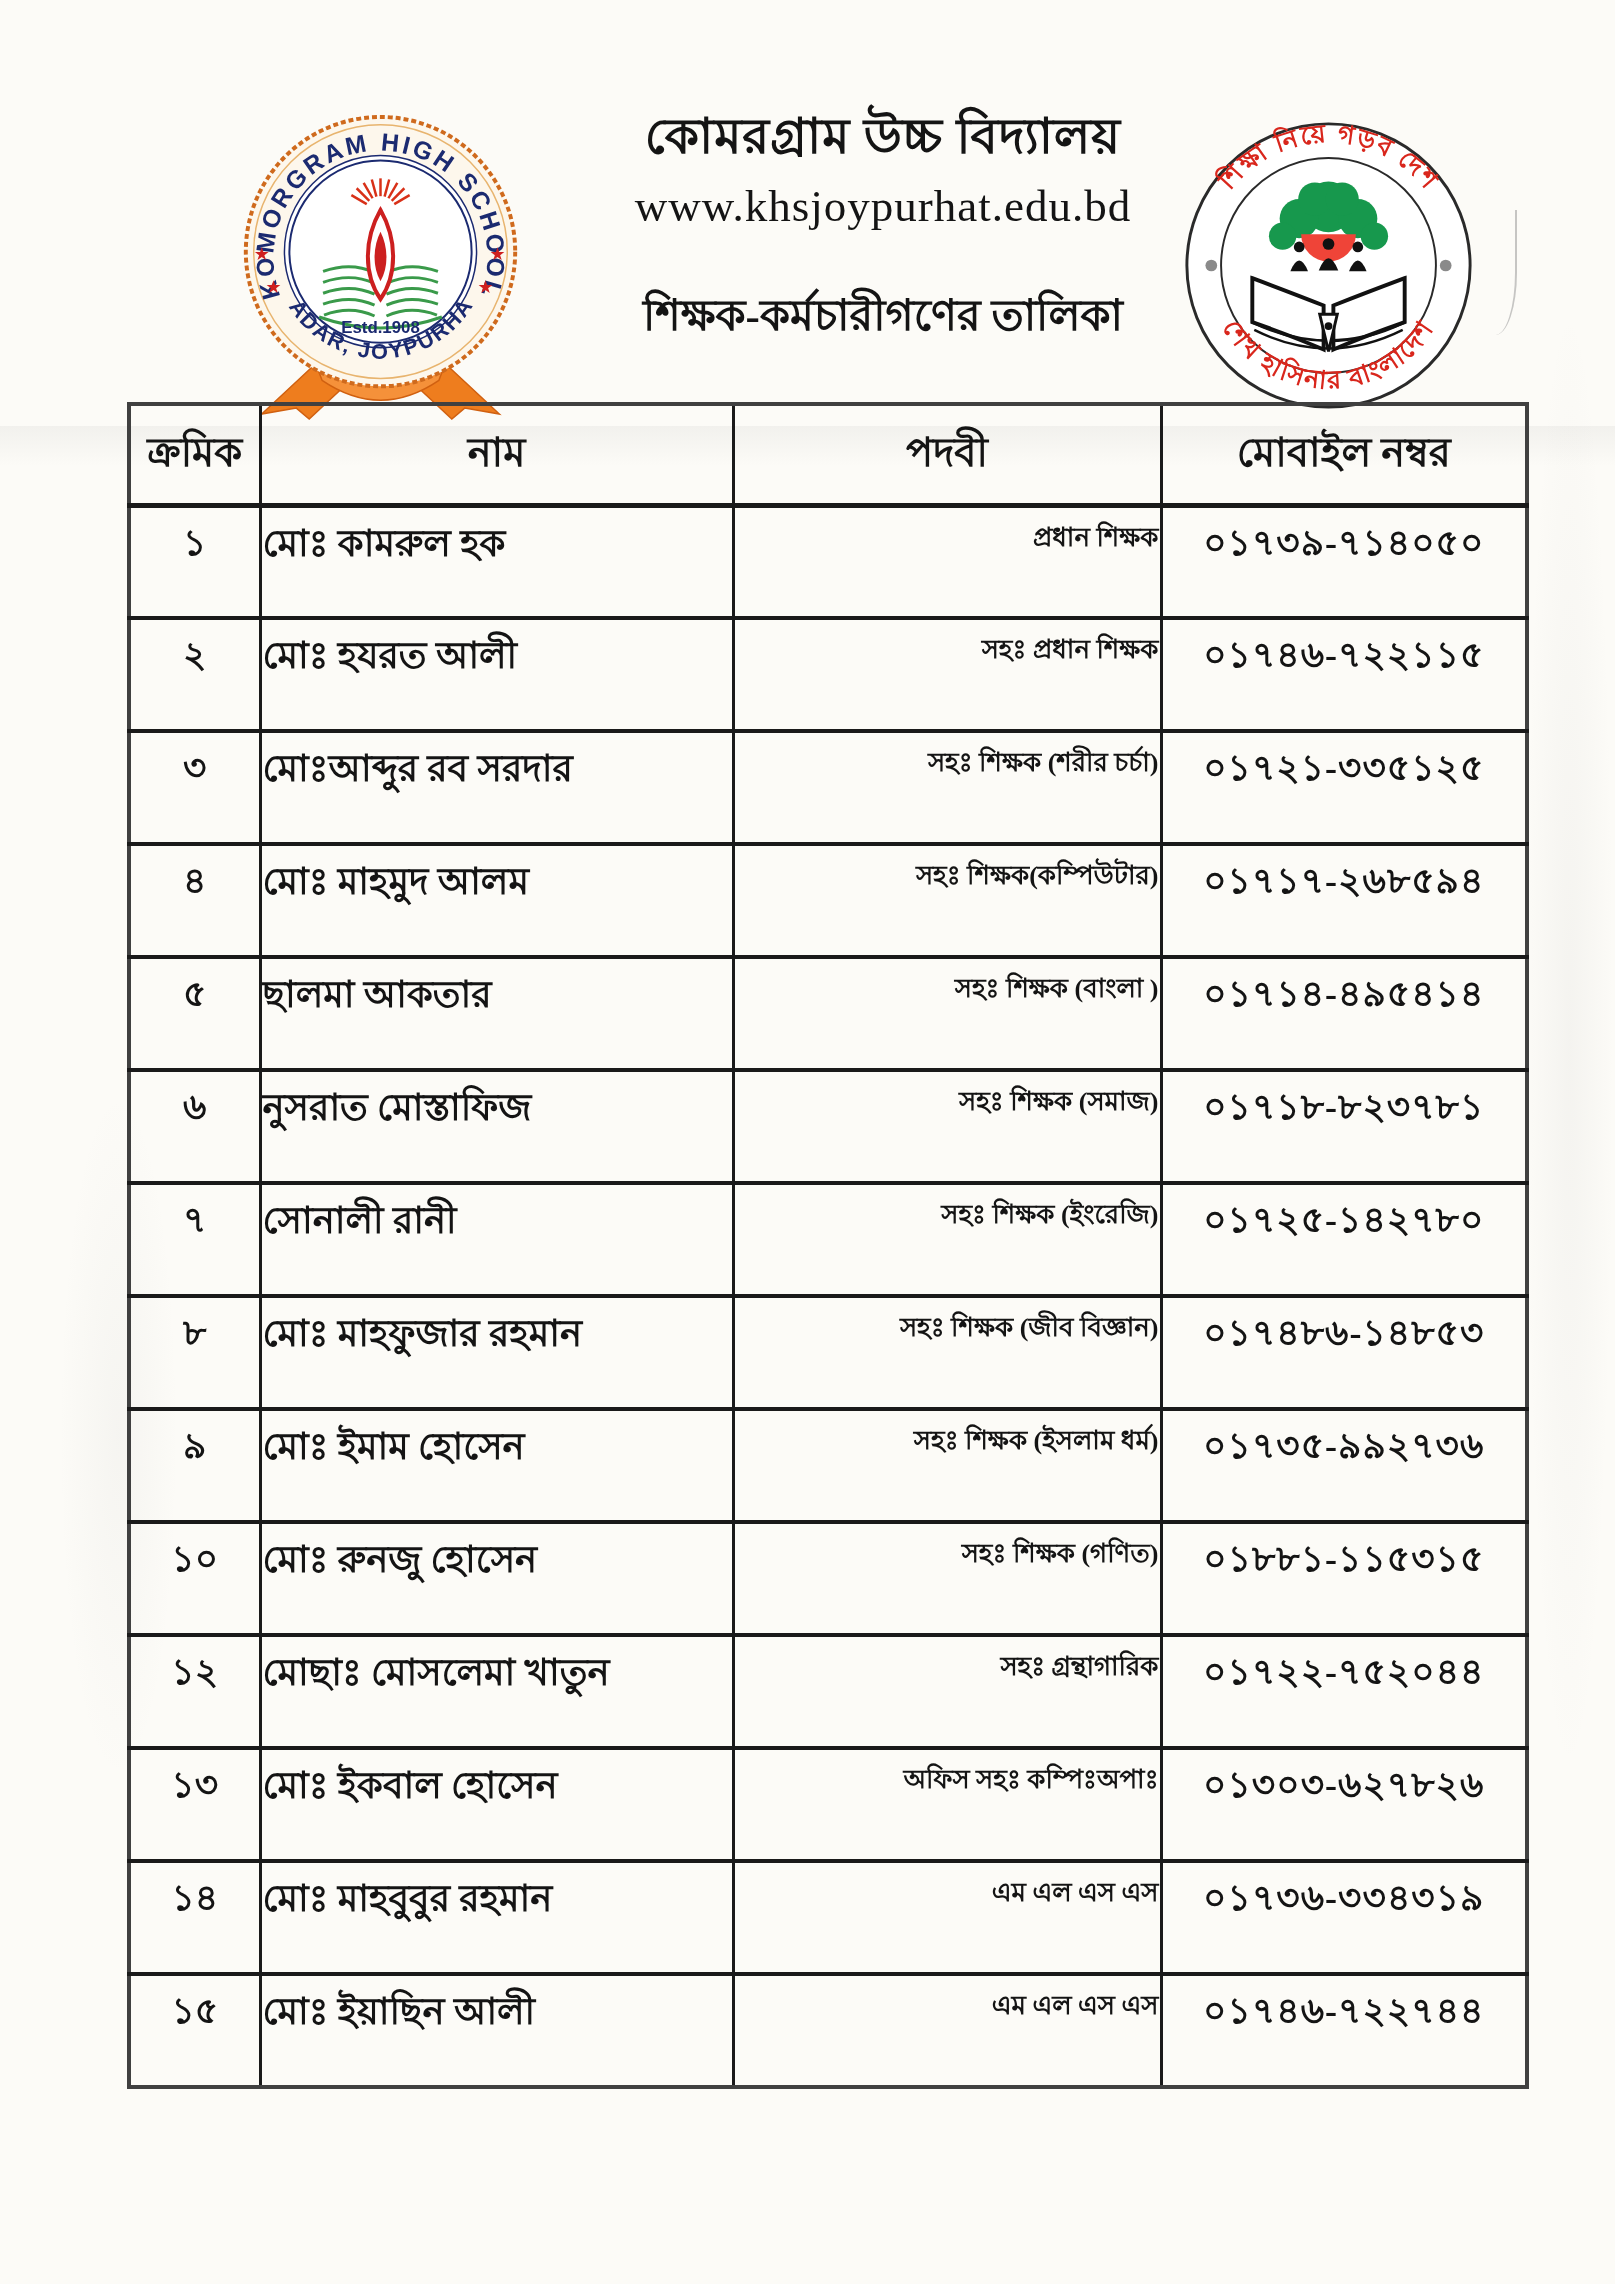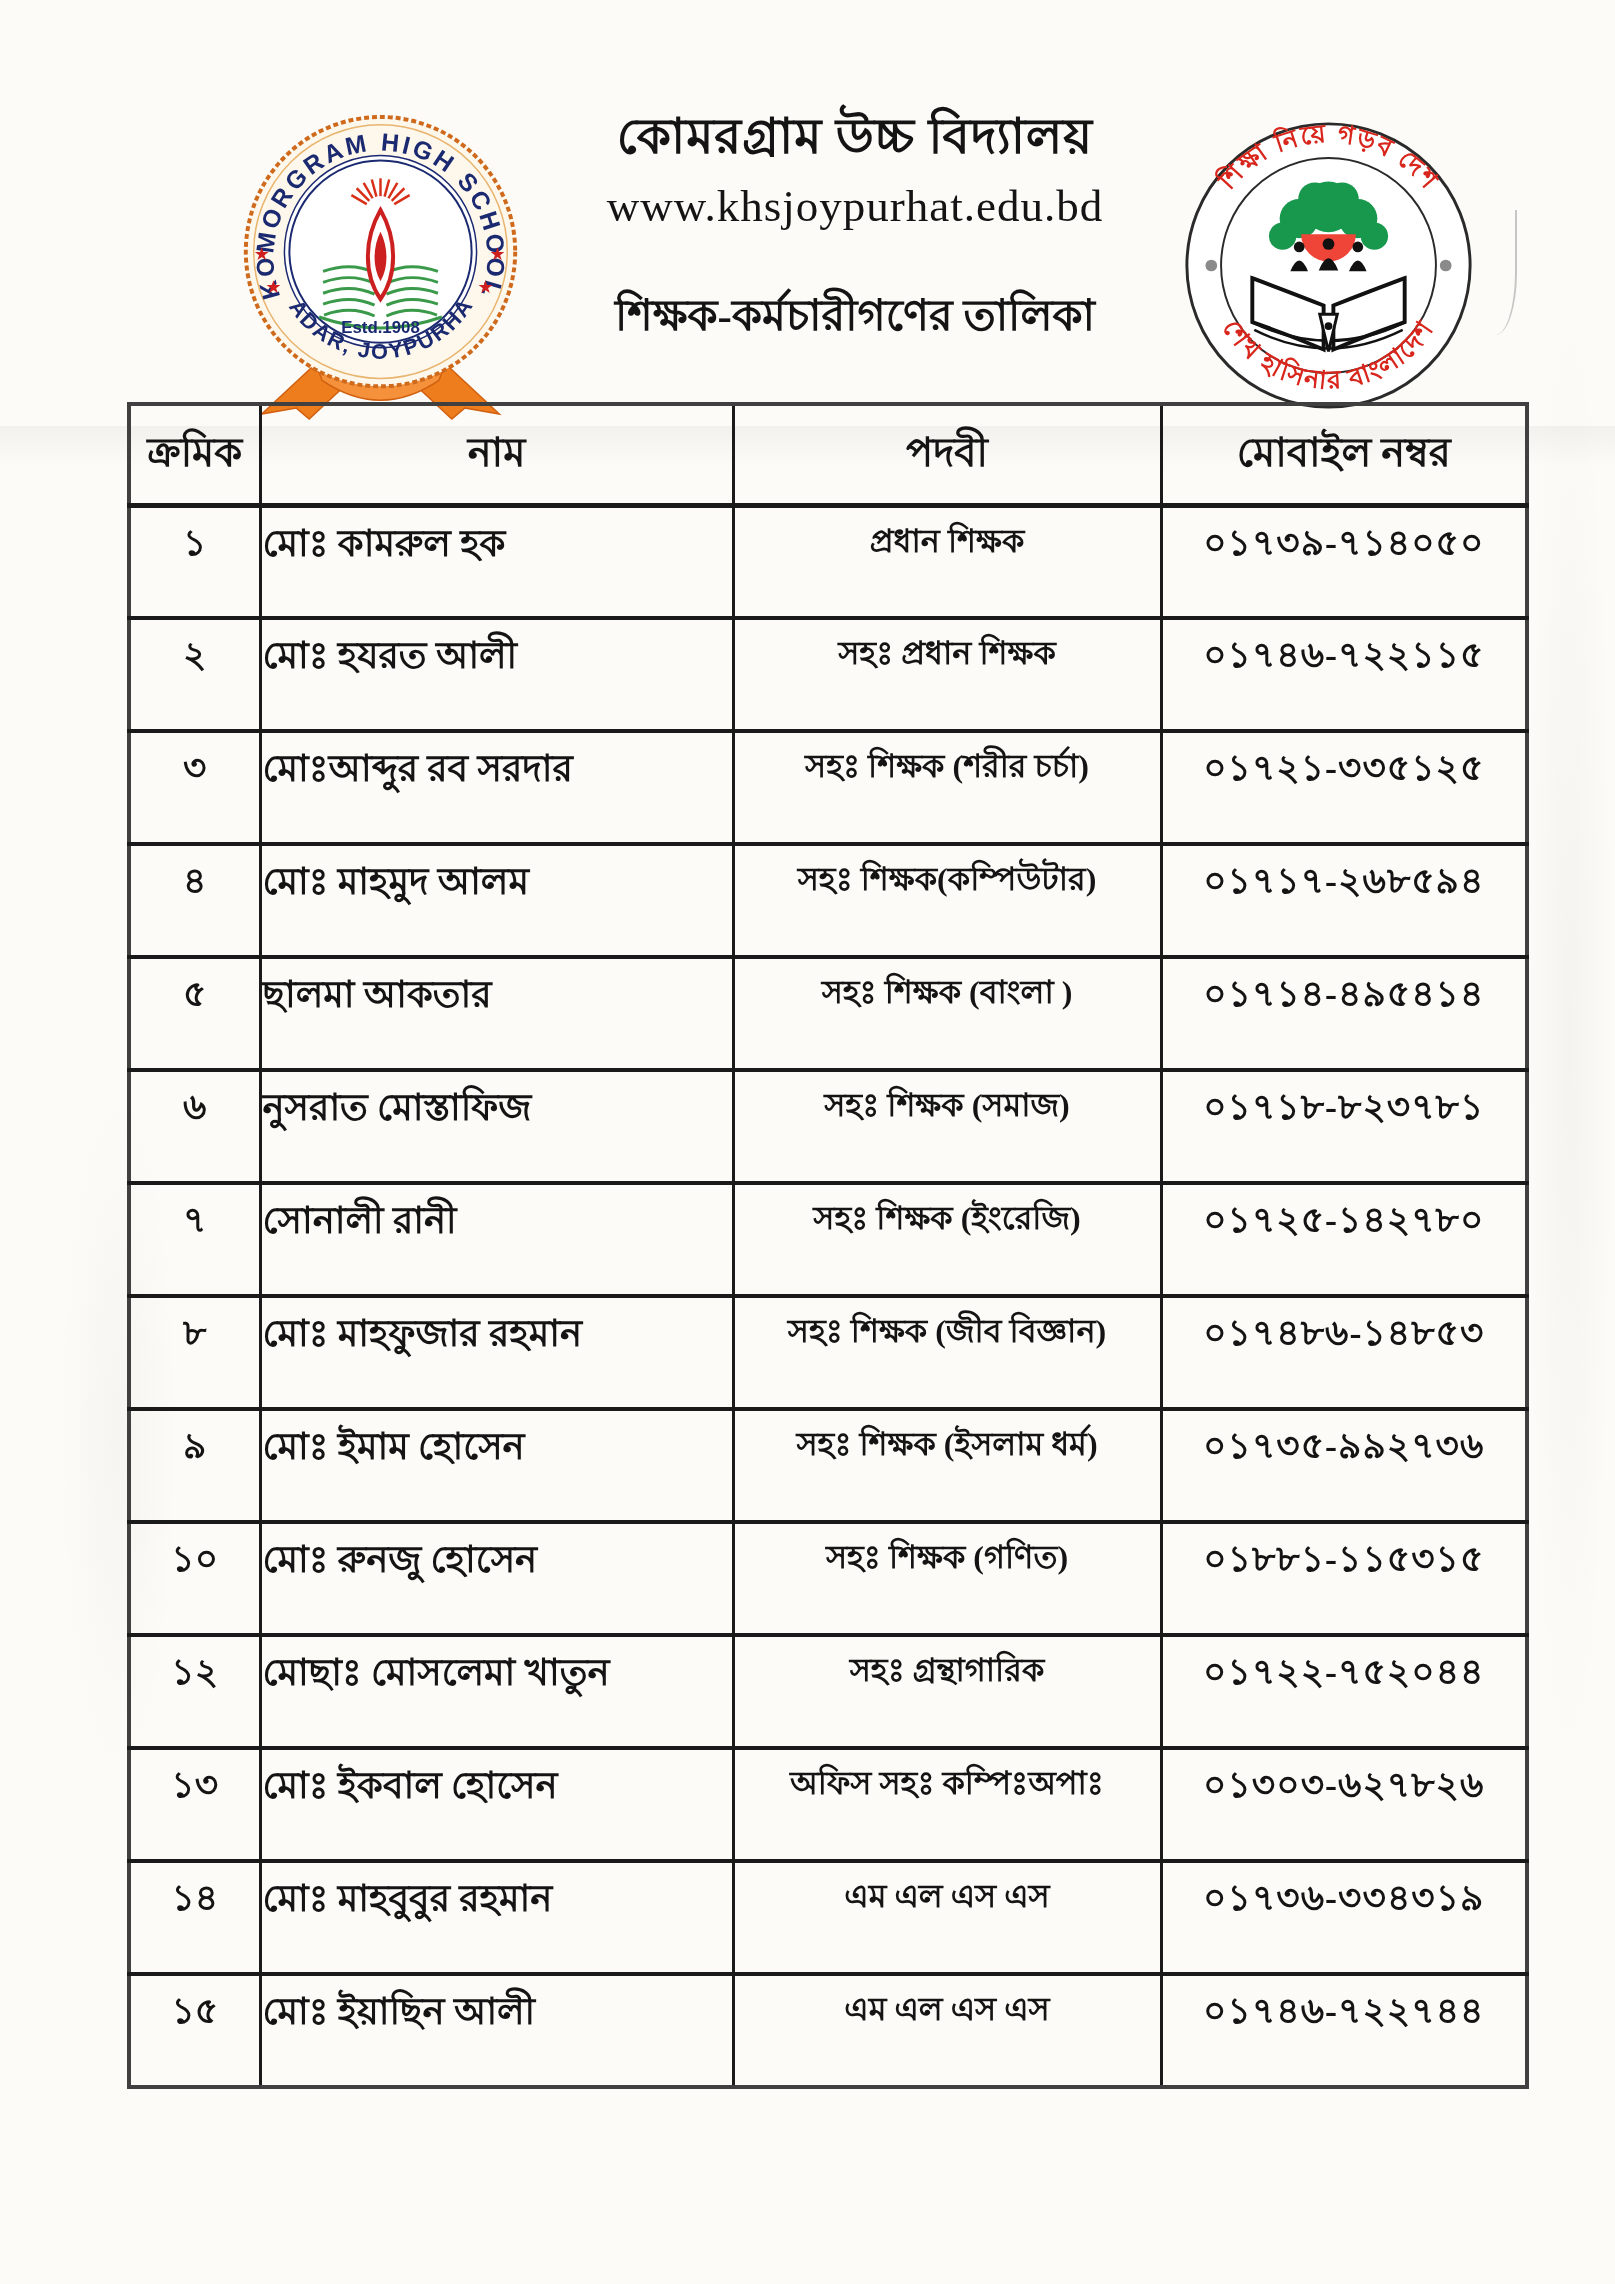--- a/index.html
+++ b/index.html
@@ -16,21 +16,21 @@
   .smudge.s2 { left:59px; top:1089px; width:119px; height:693px;
     background:radial-gradient(ellipse at center, rgba(140,140,140,.06), rgba(140,140,140,0) 70%); }
   .smudge.s3 { left:1525px; top:297px; width:89px; height:1485px;
     background:radial-gradient(ellipse at center, rgba(140,140,140,.07), rgba(140,140,140,0) 70%); }
   .artifact-line { position:absolute; left:1481px; top:210px; width:34px; height:125px;
     border-right:2px solid #9a9a9a; border-radius:0 0 60% 0 / 0 0 50% 0; opacity:.55; }
 
   
   .logo-left  { position:absolute; left:224px; top:111px; width:313px; height:309px; }
   .logo-right { position:absolute; left:1182px; top:119px; width:293px; height:293px; }
-  .header-text { position:absolute; left:546px; top:109px; width:618px; text-align:center; }
+  .header-text { position:absolute; left:574px; top:109px; width:618px; text-align:center; }
   .school-name { margin:0; font-size:49px; font-weight:bold; line-height:1.15; letter-spacing:1px; }
   .website     { margin-top:17px; font-size:45px; line-height:1.1; letter-spacing:1px; }
   .subtitle    { margin:59px 0 0 0; font-size:43px; font-weight:bold; line-height:1.15;text-align:center; }
 
   
   .staff-table {
     position:absolute; left:127px; top:402px; width:1398px;
     border-collapse:collapse; table-layout:fixed;
     border:4px solid #404040;
   }
@@ -40,21 +40,21 @@
   .staff-table th {
     font-size:40px; font-weight:bold; text-align:center; vertical-align:middle;
     border-bottom-width:5px; padding:0;
   }
   .staff-table td {
     vertical-align:top; padding-top:14px; font-weight:bold; font-size:37px;
     border-top-width:4px; line-height:1.2; white-space:nowrap;
   }
   .staff-table td:nth-child(1) { text-align:center; font-size:36px; }
   .staff-table td:nth-child(2) { }
-  .staff-table td:nth-child(3) { text-align:center; font-size:32px; }
+  .staff-table td:nth-child(3) { text-align:right; font-size:26px; }
   .staff-table td:nth-child(4) { text-align:center; font-size:36px; letter-spacing:1px; }
 
   
   .arc-navy { fill:#1b2a70; font-family:"Liberation Sans",sans-serif; font-weight:bold; }
   .arc-red  { fill:#d9261c; font-family:"Liberation Serif","DejaVu Sans",serif; font-weight:bold; }
   .estd-text { fill:#1b2a70; font-family:"Liberation Sans",sans-serif; font-weight:bold; font-size:17px; }
   .star-text { fill:#cf1f1f; font-size:18px; }
 </style>
 </head>
 <body>

